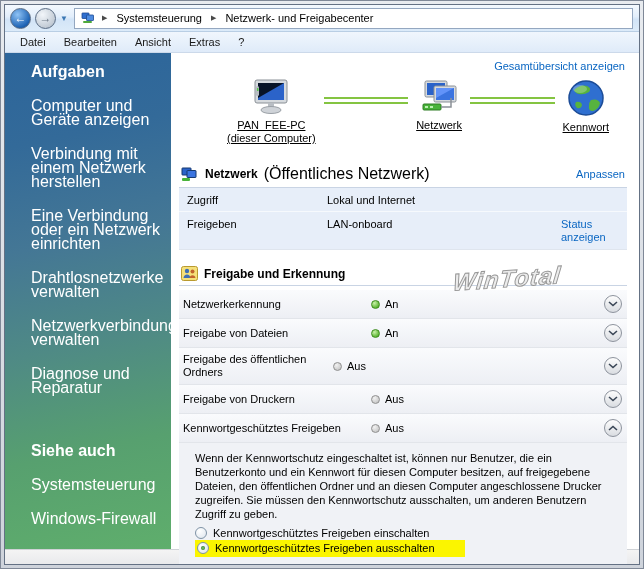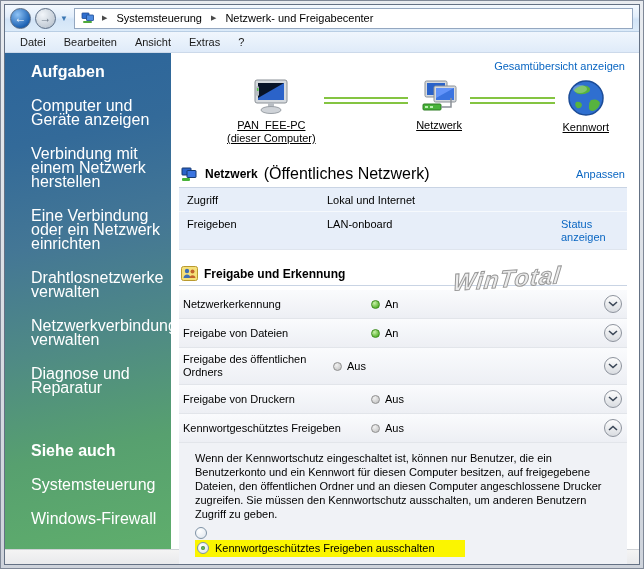--- a/index.html
+++ b/index.html
@@ -309,20 +309,21 @@
                 <svg width="10" height="6" viewBox="0 0 10 6">
                     <path d="M1 5l4-3.5L9 5" fill="none" stroke="#3a4656" stroke-width="1.6"></path>
                   </svg>
               </span>
             </div>
 
             <div class="panel">
               <div class="desc">Wenn der Kennwortschutz eingeschaltet ist, können nur Benutzer, die ein Benutzerkonto und ein Kennwort für diesen Computer besitzen, auf freigegebene Dateien, den öffentlichen Ordner und an diesen Computer angeschlossene Drucker zugreifen. Sie müssen den Kennwortschutz ausschalten, um anderen Benutzern Zugriff zu geben.</div>
               <div class="radio-row">
                 <span class="radio"></span>
+                <span>Kennwortgeschütztes Freigeben einschalten</span>
               </div>
               <div>
                 <span class="hl">
                   <span class="radio checked"></span>
                   <span>Kennwortgeschütztes Freigeben ausschalten</span>
                 </span>
               </div>
               <div class="apply-row">
                 <span class="btn">
                   

